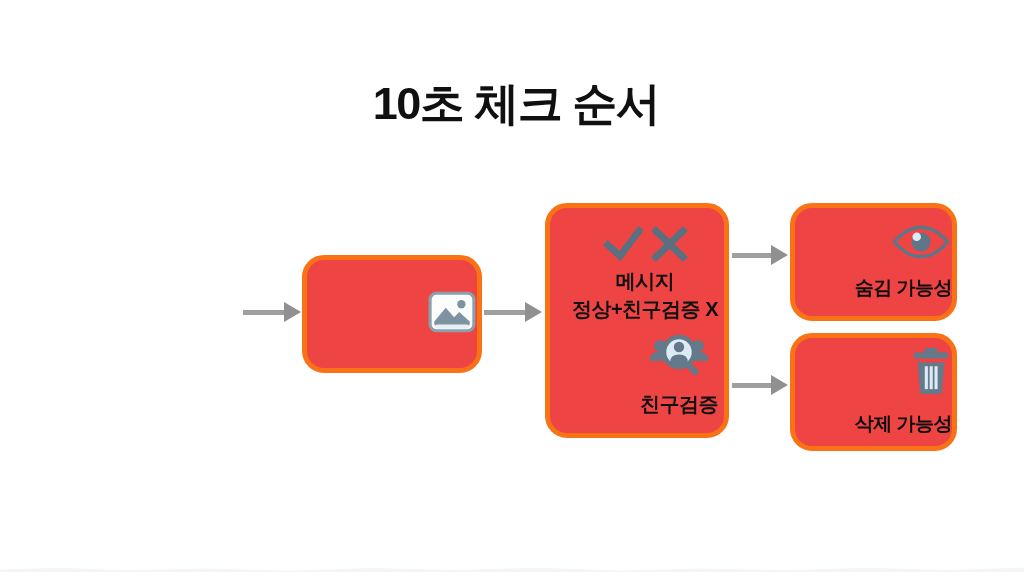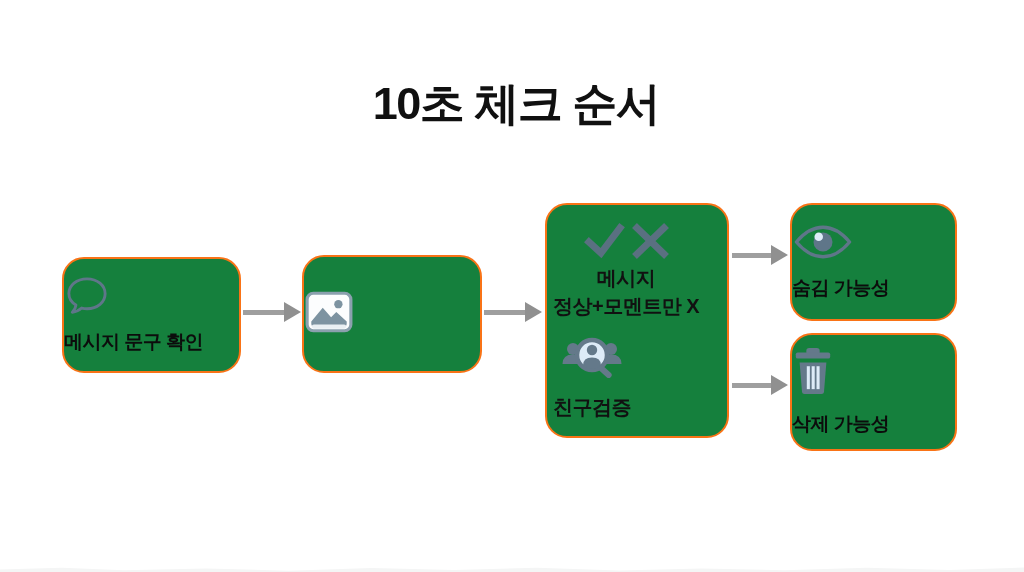--- a/index.html
+++ b/index.html
@@ -5,22 +5,22 @@
   html,body{margin:0;padding:0;background:#ffffff;}
   .canvas{
     position:relative;width:1024px;height:572px;background:#ffffff;overflow:hidden;
     font-family:"Liberation Sans","DejaVu Sans",sans-serif;color:#111;padding-left:8px;
   }
   .title{
     position:absolute;left:0;top:74px;width:100%;text-align:center;
     font-size:45px;font-weight:900;letter-spacing:-1.5px;color:#101010;
   }
   .node{
-    position:absolute;background:#15803d;border:2px solid #f97316;border-radius:22px;
-    box-sizing:border-box;display:flex;flex-direction:column;align-items:flex-start;justify-content:center;
+    position:absolute;background:#ef4444;border:5px solid #f97316;border-radius:22px;
+    box-sizing:border-box;display:flex;flex-direction:column;align-items:flex-end;justify-content:center;
   }
   .node-label{
     font-size:19px;font-weight:800;color:#0c0c0c;letter-spacing:-0.5px;white-space:nowrap;
   }
   .node-a{left:62px;top:257px;width:179px;height:116px;gap:8px;}
   .node-b{left:302px;top:255px;width:180px;height:118px;gap:8px;}
   .node-c{left:545px;top:203px;width:184px;height:235px;padding:16px 6px;justify-content:space-between;}
   .node-d{left:790px;top:203px;width:167px;height:118px;gap:10px;}
   .node-e{left:790px;top:333px;width:167px;height:118px;gap:12px;}
   .c-line{font-size:20px;font-weight:800;letter-spacing:-0.5px;line-height:26px;white-space:nowrap;}
@@ -42,28 +42,20 @@
                       68% 40%,76% 70%,84% 30%,92% 65%,100% 20%,100% 100%,0 100%);
   }
 </style>
 </head>
 <body>
 
 <div class="canvas">
 
   <div class="title">10초 체크 순서</div>
 
-  <div class="node node-a">
-    <span class="icon">
-      <svg width="46" height="42" viewBox="0 0 48 44">
-        <path d="M24 4 C13 4 5 10.8 5 19.4 C5 24.4 7.9 28.8 12.4 31.5 C12.2 34.2 10.6 37 8.6 39 C12.6 38.5 16.2 36.7 18.4 34.6 C20.2 35.1 22 35.4 24 35.4 C35 35.4 43 28.4 43 19.7 C43 11 35 4 24 4 Z" fill="none" stroke="#5f7689" stroke-width="3" stroke-linejoin="round"></path>
-      </svg>
-    </span>
-    <span class="node-label">메시지 문구 확인</span>
-  </div>
 
   <div class="arrow arrow-1">
     <div class="shaft"></div>
     <div class="head"></div>
   </div>
 
   <div class="node node-b">
     <span class="icon">
       <svg width="50" height="44" viewBox="0 0 48 42">
         <rect x="3" y="3" width="42" height="36" rx="6" fill="#fcfdfe" stroke="#8ba0ae" stroke-width="3"></rect>
@@ -81,21 +73,21 @@
 
   <div class="node node-c">
     <div class="c-group">
       <span class="icon">
         <svg width="94" height="38" viewBox="0 0 94 38">
           <path d="M10 21 L22 32 L41 7" fill="none" stroke="#5a7081" stroke-width="7" stroke-linecap="square"></path>
           <path d="M58 7 L85 33 M85 7 L58 33" fill="none" stroke="#5a7081" stroke-width="7" stroke-linecap="square"></path>
         </svg>
       </span>
       <span class="c-line">메시지</span>
-      <span class="c-line">정상+모멘트만 X</span>
+      <span class="c-line">정상+친구검증 X</span>
     </div>
     <div class="c-group">
       <span class="icon">
         <svg width="62" height="54" viewBox="0 0 62 54">
           <circle cx="12" cy="15" r="6" fill="#64798a"></circle>
           <path d="M1.5 30 Q1.5 20.5 12 20.5 Q17.5 20.5 20 24 L20 30 Z" fill="#64798a"></path>
           <circle cx="50" cy="15" r="6" fill="#64798a"></circle>
           <path d="M60.5 30 Q60.5 20.5 50 20.5 Q44.5 20.5 42 24 L42 30 Z" fill="#64798a"></path>
           <circle cx="31" cy="21" r="15" fill="#ddebf7" stroke="#64798a" stroke-width="4.5"></circle>
           <circle cx="31" cy="16" r="5.2" fill="#64798a"></circle>

